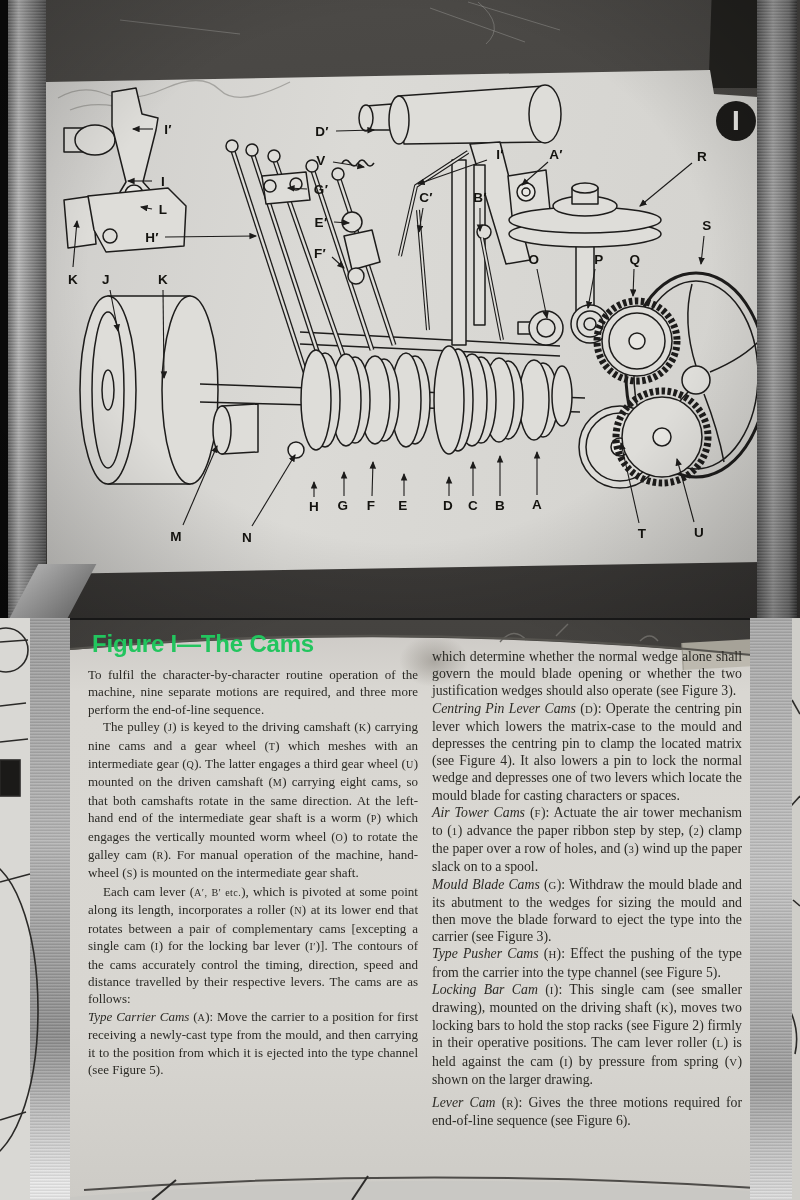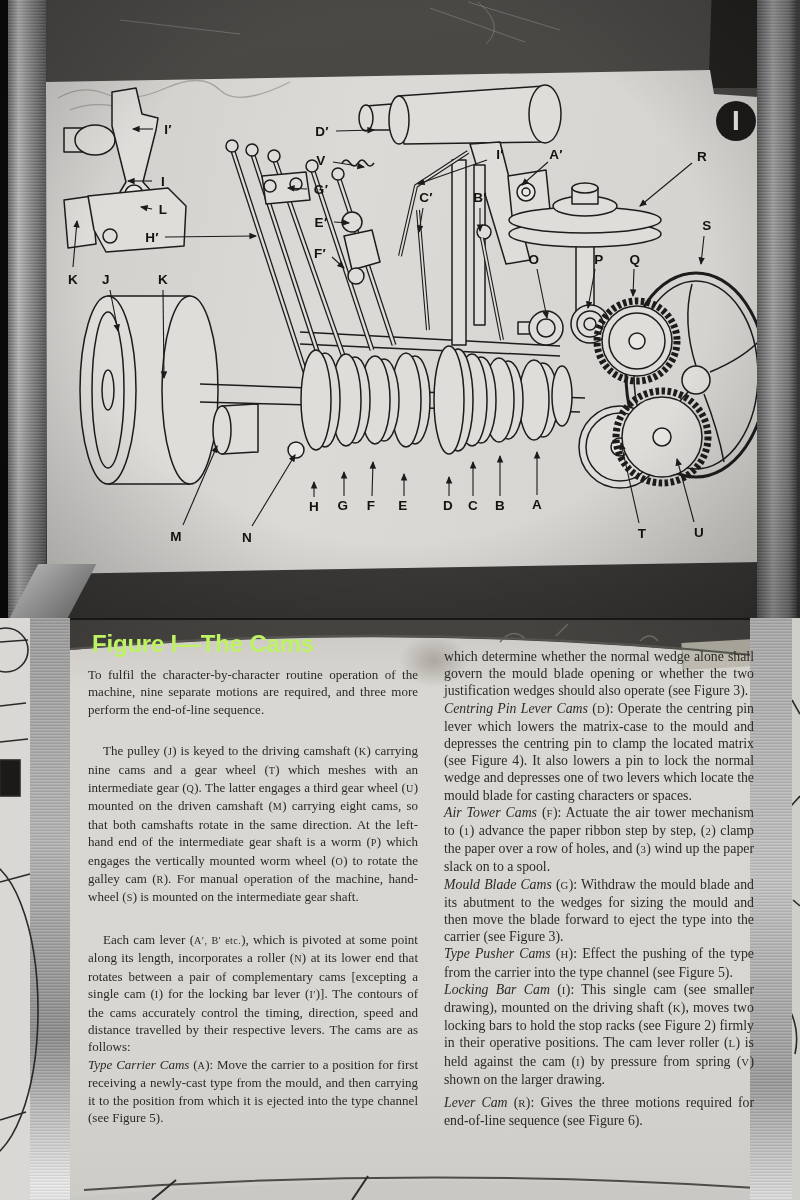--- a/index.html
+++ b/index.html
@@ -47,26 +47,26 @@
   .stripL-bot::before,.stripR-bot::before{content:"";position:absolute;inset:0;
     background:repeating-linear-gradient(180deg,rgba(255,255,255,.12) 0 1px,rgba(0,0,0,.08) 2px 3px);}
   .page-bot{position:absolute;left:66px;top:622px;width:688px;height:578px;
     background:linear-gradient(180deg,#ccc9c5,#d9d7d2 12%,#d8d6d1 70%,#cdcbc6);
     clip-path:path("M4,28 Q334,0 686,34 L686,570 Q344,548 4,576 Z");}
   .tape{position:absolute;left:682px;top:641px;width:72px;height:27px;background:rgba(185,181,169,.85);
     transform:rotate(-3deg);border-left:1px solid rgba(120,116,106,.5);}
   .stain{position:absolute;left:398px;top:634px;width:72px;height:54px;
     background:radial-gradient(ellipse at center,rgba(105,99,90,.38),transparent 68%);}
   .title{position:absolute;left:92px;top:630px;margin:0;
-    font:700 24px/1.15 "Liberation Sans",sans-serif;color:#bef264;letter-spacing:-.2px;}
+    font:700 24px/1.15 "Liberation Sans",sans-serif;color:#22c55e;letter-spacing:-.2px;}
   .col{position:absolute;text-align:justify;color:#2b2a25;font-family:"Liberation Serif",serif;}
   .col-left{left:88px;top:666px;width:330px;font-size:13px;line-height:17.4px;}
-  .col-right{left:444px;top:648px;width:310px;font-size:13.8px;line-height:17.2px;}
+  .col-right{left:432px;top:648px;width:310px;font-size:13.8px;line-height:17.2px;}
   .col p{margin:0;}
-  .col p.indent{text-indent:15px;margin-top:24px;}
+  .col p.indent{text-indent:15px;}
   .col p.gap{margin-top:6px;}
   .col .lead{font-style:italic;}
   .col .ref{font-size:.78em;letter-spacing:.4px;}
 </style>
 </head>
 <body>
 
 <div class="photo-top">
   <div class="edge-black"></div>
   <div class="strip brushed stripL-top"></div>

